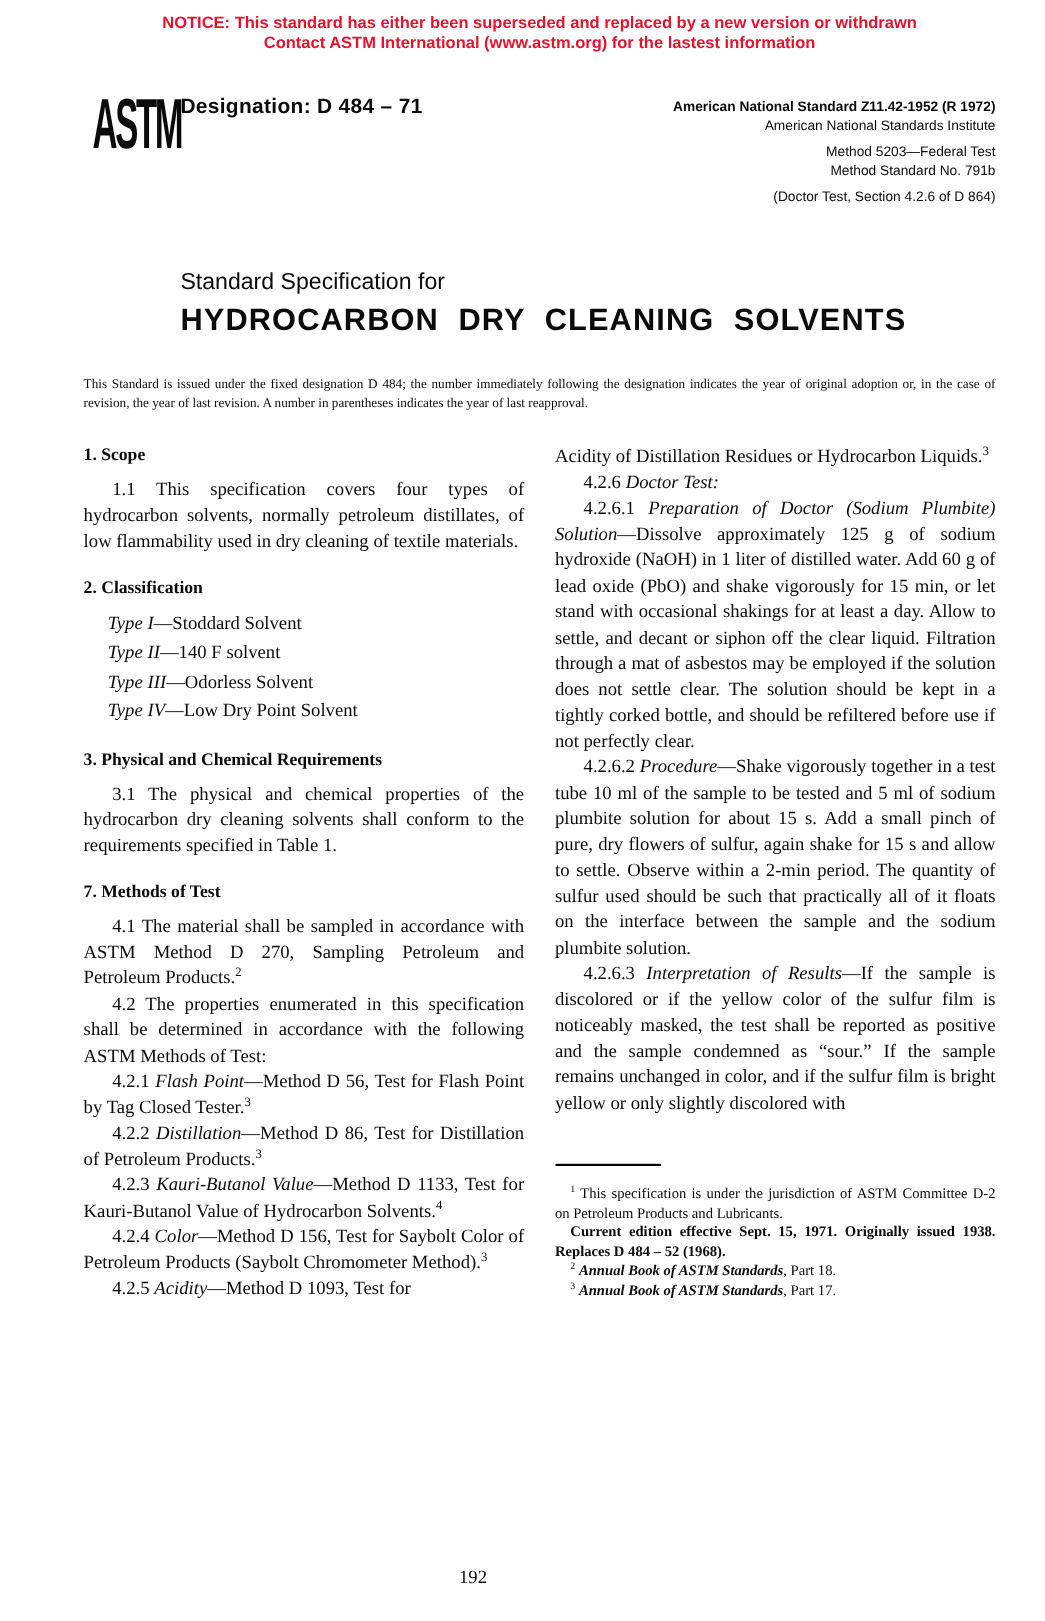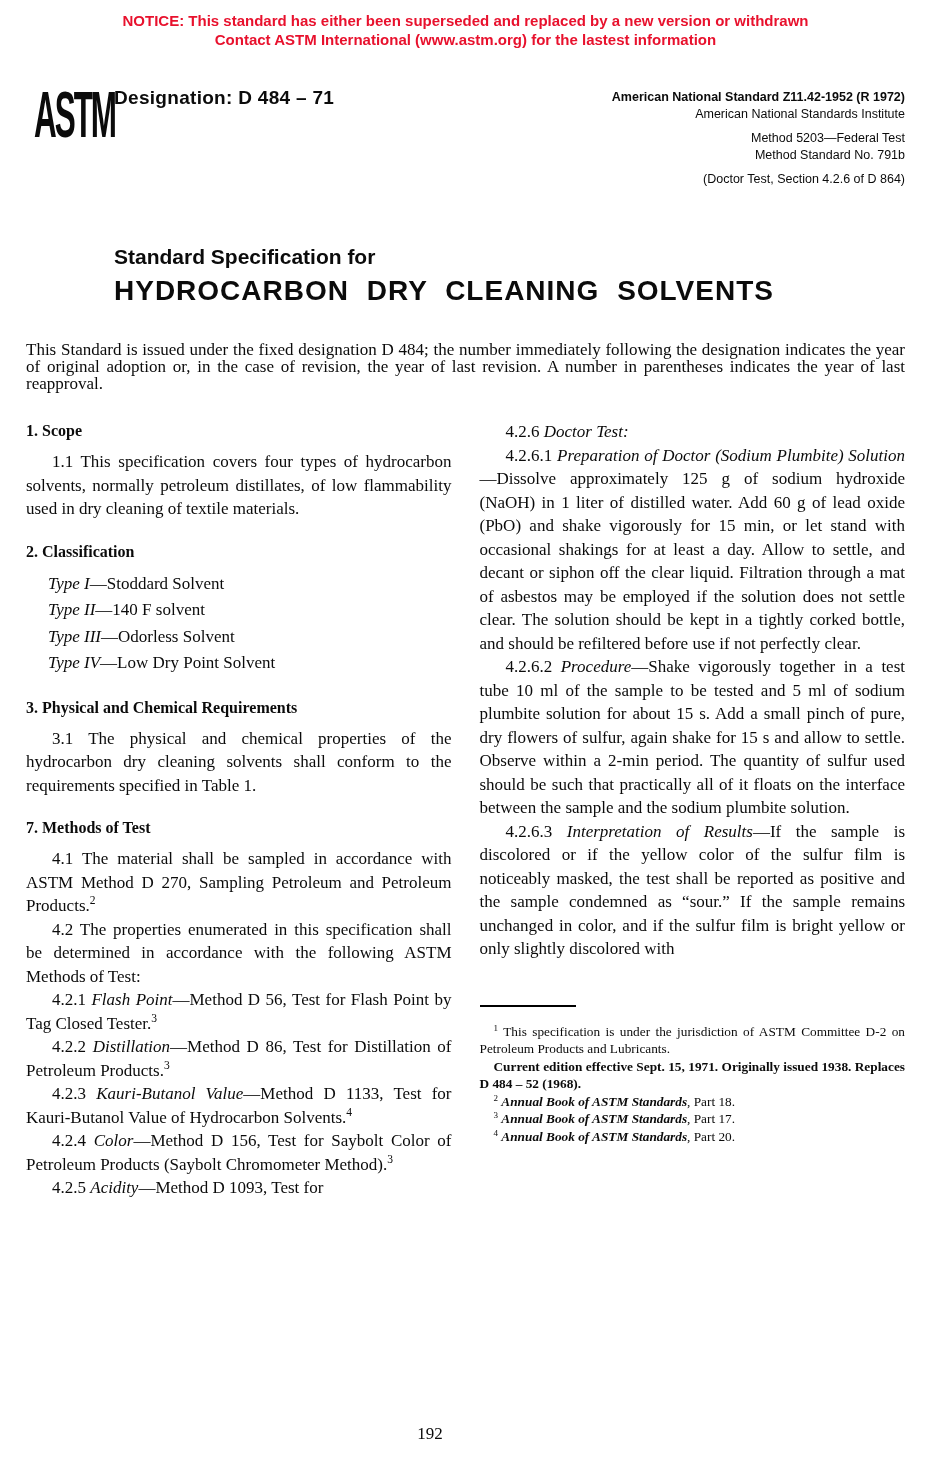--- a/index.html
+++ b/index.html
@@ -1,20 +1,20 @@
 <!DOCTYPE html>
 <html><head>
 <meta charset="utf-8">
 <style>
   html,body{margin:0;padding:0;background:#fff;}
   .page{
     position:relative;
     width:950px;height:1474px;
     box-sizing:border-box;
-    padding:12px 45px 0 26px;
+    padding:12px 45px 0 76px;
     background:#fff;
     color:#0b0b0b;
     font-family:"Liberation Serif",serif;
     overflow:hidden;
   }
   
   .notice{
     text-align:center;
     font-family:"Liberation Sans",sans-serif;
     font-weight:bold;
@@ -45,32 +45,32 @@
     text-align:right;
     font-family:"Liberation Sans",sans-serif;
     font-size:12.5px;line-height:17px;
   }
   .refs .b{font-weight:bold;}
   .refs .gap{margin-top:7px;}
   
   .titleblock{margin:58px 0 0 88px;}
   .kicker{
     font-family:"Liberation Sans",sans-serif;
-    font-weight:bold;font-size:21px;
+    font-weight:normal;font-size:21px;
   }
   .main-title{
     margin:6px 0 0 0;
     font-family:"Liberation Sans",sans-serif;
     font-weight:bold;font-size:28px;
     letter-spacing:1px;word-spacing:9px;
   }
   
   .preamble{
     margin:34px 0 0 0;
-    font-size:17px;line-height:17px;
+    font-size:12px;line-height:17px;
     text-align:justify;
   }
   
   .cols{display:flex;gap:28px;margin-top:28px;}
   .col{flex:1 1 0;min-width:0;}
   .sec{
     font-family:"Liberation Serif",serif;
     font-weight:bold;font-size:16px;
     margin:22px 0 10px 0;
   }
@@ -147,31 +147,31 @@
         <p class="para indent"><span>4.1 The material shall be sampled in accordance with ASTM Method D 270, Sampling Petroleum and Petroleum Products.</span><sup>2</sup></p>
         <p class="para indent"><span>4.2 The properties enumerated in this specification shall be determined in accordance with the following ASTM Methods of Test:</span></p>
         <p class="para indent"><span>4.2.1 </span><span class="i">Flash Point</span><span>—Method D 56, Test for Flash Point by Tag Closed Tester.</span><sup>3</sup></p>
         <p class="para indent"><span>4.2.2 </span><span class="i">Distillation</span><span>—Method D 86, Test for Distillation of Petroleum Products.</span><sup>3</sup></p>
         <p class="para indent"><span>4.2.3 </span><span class="i">Kauri-Butanol Value</span><span>—Method D 1133, Test for Kauri-Butanol Value of Hydrocarbon Solvents.</span><sup>4</sup></p>
         <p class="para indent"><span>4.2.4 </span><span class="i">Color</span><span>—Method D 156, Test for Saybolt Color of Petroleum Products (Saybolt Chromometer Method).</span><sup>3</sup></p>
         <p class="para indent"><span>4.2.5 </span><span class="i">Acidity</span><span>—Method D 1093, Test for</span></p>
       </div>
     <div class="col">
       <div id="col-right">
+          <p class="para"><span>Acidity of Distillation Residues or Hydrocarbon Liquids.</span><sup>3</sup></p>
           <p class="para indent"><span>4.2.6 </span><span class="i">Doctor Test:</span></p>
           <p class="para indent"><span>4.2.6.1 </span><span class="i">Preparation of Doctor (Sodium Plumbite) Solution</span><span>—Dissolve approximately 125 g of sodium hydroxide (NaOH) in 1 liter of distilled water. Add 60 g of lead oxide (PbO) and shake vigorously for 15 min, or let stand with occasional shakings for at least a day. Allow to settle, and decant or siphon off the clear liquid. Filtration through a mat of asbestos may be employed if the solution does not settle clear. The solution should be kept in a tightly corked bottle, and should be refiltered before use if not perfectly clear.</span></p>
           <p class="para indent"><span>4.2.6.2 </span><span class="i">Procedure</span><span>—Shake vigorously together in a test tube 10 ml of the sample to be tested and 5 ml of sodium plumbite solution for about 15 s. Add a small pinch of pure, dry flowers of sulfur, again shake for 15 s and allow to settle. Observe within a 2-min period. The quantity of sulfur used should be such that practically all of it floats on the interface between the sample and the sodium plumbite solution.</span></p>
           <p class="para indent"><span>4.2.6.3 </span><span class="i">Interpretation of Results</span><span>—If the sample is discolored or if the yellow color of the sulfur film is noticeably masked, the test shall be reported as positive and the sample condemned as “sour.” If the sample remains unchanged in color, and if the sulfur film is bright yellow or only slightly discolored with</span></p>
         </div>
       <div class="fnrule"></div>
       <div id="footnotes">
           <p class="fn"><sup>1</sup><span> This specification is under the jurisdiction of ASTM Committee D-2 on Petroleum Products and Lubricants.</span></p>
           <p class="fn"><span class="b">Current edition effective Sept. 15, 1971. Originally issued 1938. Replaces D 484 – 52 (1968).</span></p>
           <p class="fn"><sup>2</sup><span> </span><span class="i b">Annual Book of ASTM Standards</span><span>, Part 18.</span></p>
           <p class="fn"><sup>3</sup><span> </span><span class="i b">Annual Book of ASTM Standards</span><span>, Part 17.</span></p>
-          <p class="fn"><sup>4</sup><span> </span><span class="i b">Annual Book of ASTM Standards</span><span>, Part 20.</span></p>
         </div>
     </div>
   </div>
 
   <div class="pageno">192</div>
 
 </div>
 
 </body></html>

